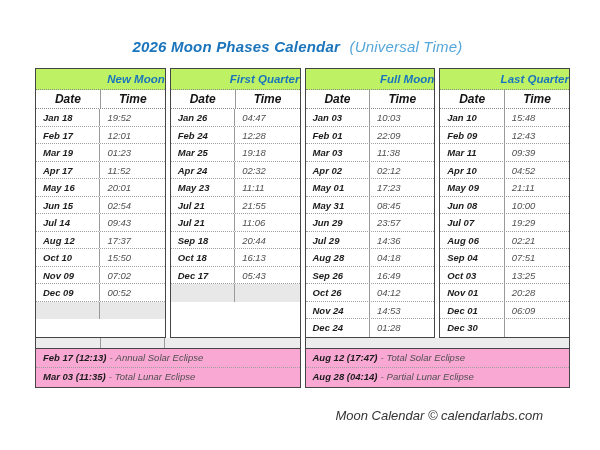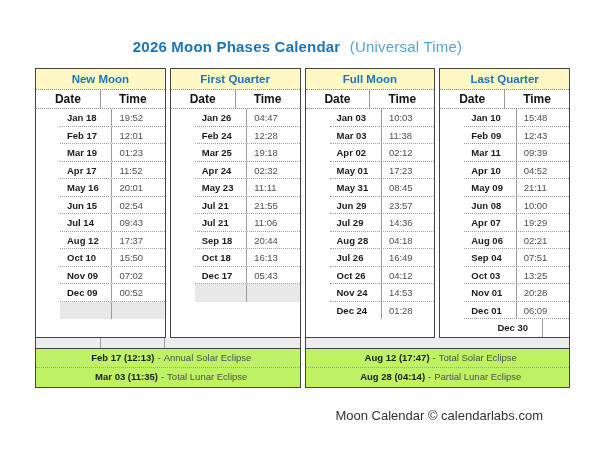--- a/index.html
+++ b/index.html
@@ -1,55 +1,55 @@
 <!DOCTYPE html>
 <html><head>
 <meta charset="utf-8">
 <style>
   * { box-sizing: border-box; margin: 0; padding: 0; }
   html, body { width: 600px; height: 450px; overflow: hidden; background: #ffffff; }
   body { font-family: "Liberation Sans", sans-serif; }
-  .page { position: relative; width: 595px; height: 450px; background: #fff; }
+  .page { position: relative; width: 595px; height: 450px; background: #fff; font-style: italic; }
 
   .title { position: absolute; top: 38px; left: 0; width: 100%; text-align: center;
            font-size: 15px; letter-spacing: 0.2px; }
   .title .main { font-weight: bold; color: #1b75bc; }
   .title .suffix { font-weight: normal; color: #54a6da; margin-left: 5px; }
 
   .calendar { position: absolute; left: 35px; top: 68px; width: 535px; }
 
   .band-main { display: flex; gap: 4px; }
   .section { flex: 1 1 0; border: 1px solid #454545; background: #fff; }
 
-  .section-header { height: 21px; line-height: 21px; text-align: center;
+  .section-header { height: 21px; line-height: 21px; text-align: right;
                     color: #1b75bc; font-weight: bold; font-size: 11.5px;
-                    background: #fef9c3; border-bottom: 1px dotted #8a8a8a; }
+                    background: #bef264; border-bottom: 1px dotted #8a8a8a; }
 
   .colhead-row { display: flex; height: 19px; border-bottom: 1px dotted #8a8a8a;
                  font-weight: bold; font-size: 12px; color: #141414; }
   .colhead-row .ch { flex: 1 1 0; text-align: center; line-height: 18px; }
   .colhead-row .ch:first-child { border-right: 1px solid #9a9a9a; }
 
-  .row { display: flex; height: 17.5px; border-bottom: 1px dotted #9f9f9f; font-size: 9.5px; margin-left: 24px; }
-  .row.last { border-bottom: none; justify-content: center; }
+  .row { display: flex; height: 17.5px; border-bottom: 1px dotted #9f9f9f; font-size: 9.5px; }
+  .row.last { border-bottom: none; }
   .cell { line-height: 17px; padding-left: 7px; overflow: hidden; white-space: nowrap; }
   .cell-date { width: 50%; border-right: 1px solid #9a9a9a; font-weight: bold; color: #1c1c1c; }
   .cell-time { width: 50%; color: #4f4f4f; }
   .cell.empty { background: #e8e8e8; }
 
   .band-short { display: flex; gap: 4px; margin-top: 0; }
   .short-block { flex: 1 1 0; height: 11px; border: 1px solid #454545; border-top: none;
                  display: flex; background: #ececec; }
   .short-block .sc { height: 100%; }
   .short-block .sc1 { width: 24.5%; border-right: 1px solid #9a9a9a; }
   .short-block .sc2 { width: 24.5%; border-right: 1px solid #9a9a9a; }
   .short-block .sc3 { flex: 1; }
 
   .band-eclipse { display: flex; gap: 4px; }
-  .eclipse-block { flex: 1 1 0; border: 1px solid #454545; border-top: none; background: #bef264; text-align: center; }
+  .eclipse-block { flex: 1 1 0; border: 1px solid #454545; border-top: none; background: #f9a8d4; }
   .eclipse-row { height: 19px; line-height: 18px; font-size: 9.5px; padding-left: 7px;
                  border-bottom: 1px dotted #9f9f9f; white-space: nowrap; overflow: hidden; }
   .eclipse-row:last-child { border-bottom: none; }
   .eclipse-row .edate { font-weight: bold; color: #1c1c1c; }
   .eclipse-row .esep { color: #4f4f4f; margin: 0 3px; }
   .eclipse-row .elabel { color: #4f4f4f; }
 
   .footer { position: absolute; top: 408px; right: 52px; font-size: 13px; color: #333333; }
 </style>
 </head>
@@ -183,20 +183,24 @@
         <div class="colhead-row">
           <div class="ch">Date</div>
           <div class="ch">Time</div>
         </div>
         <div>
             <div class="row">
               <div class="cell cell-date">Jan 03</div>
               <div class="cell cell-time">10:03</div>
             </div>
             <div class="row">
+              <div class="cell cell-date">Feb 01</div>
+              <div class="cell cell-time">22:09</div>
+            </div>
+            <div class="row">
               <div class="cell cell-date">Mar 03</div>
               <div class="cell cell-time">11:38</div>
             </div>
             <div class="row">
               <div class="cell cell-date">Apr 02</div>
               <div class="cell cell-time">02:12</div>
             </div>
             <div class="row">
               <div class="cell cell-date">May 01</div>
               <div class="cell cell-time">17:23</div>
@@ -211,21 +215,21 @@
             </div>
             <div class="row">
               <div class="cell cell-date">Jul 29</div>
               <div class="cell cell-time">14:36</div>
             </div>
             <div class="row">
               <div class="cell cell-date">Aug 28</div>
               <div class="cell cell-time">04:18</div>
             </div>
             <div class="row">
-              <div class="cell cell-date">Jul 26</div>
+              <div class="cell cell-date">Sep 26</div>
               <div class="cell cell-time">16:49</div>
             </div>
             <div class="row">
               <div class="cell cell-date">Oct 26</div>
               <div class="cell cell-time">04:12</div>
             </div>
             <div class="row">
               <div class="cell cell-date">Nov 24</div>
               <div class="cell cell-time">14:53</div>
             </div>
@@ -261,21 +265,21 @@
             </div>
             <div class="row">
               <div class="cell cell-date">May 09</div>
               <div class="cell cell-time">21:11</div>
             </div>
             <div class="row">
               <div class="cell cell-date">Jun 08</div>
               <div class="cell cell-time">10:00</div>
             </div>
             <div class="row">
-              <div class="cell cell-date">Apr 07</div>
+              <div class="cell cell-date">Jul 07</div>
               <div class="cell cell-time">19:29</div>
             </div>
             <div class="row">
               <div class="cell cell-date">Aug 06</div>
               <div class="cell cell-time">02:21</div>
             </div>
             <div class="row">
               <div class="cell cell-date">Sep 04</div>
               <div class="cell cell-time">07:51</div>
             </div>

